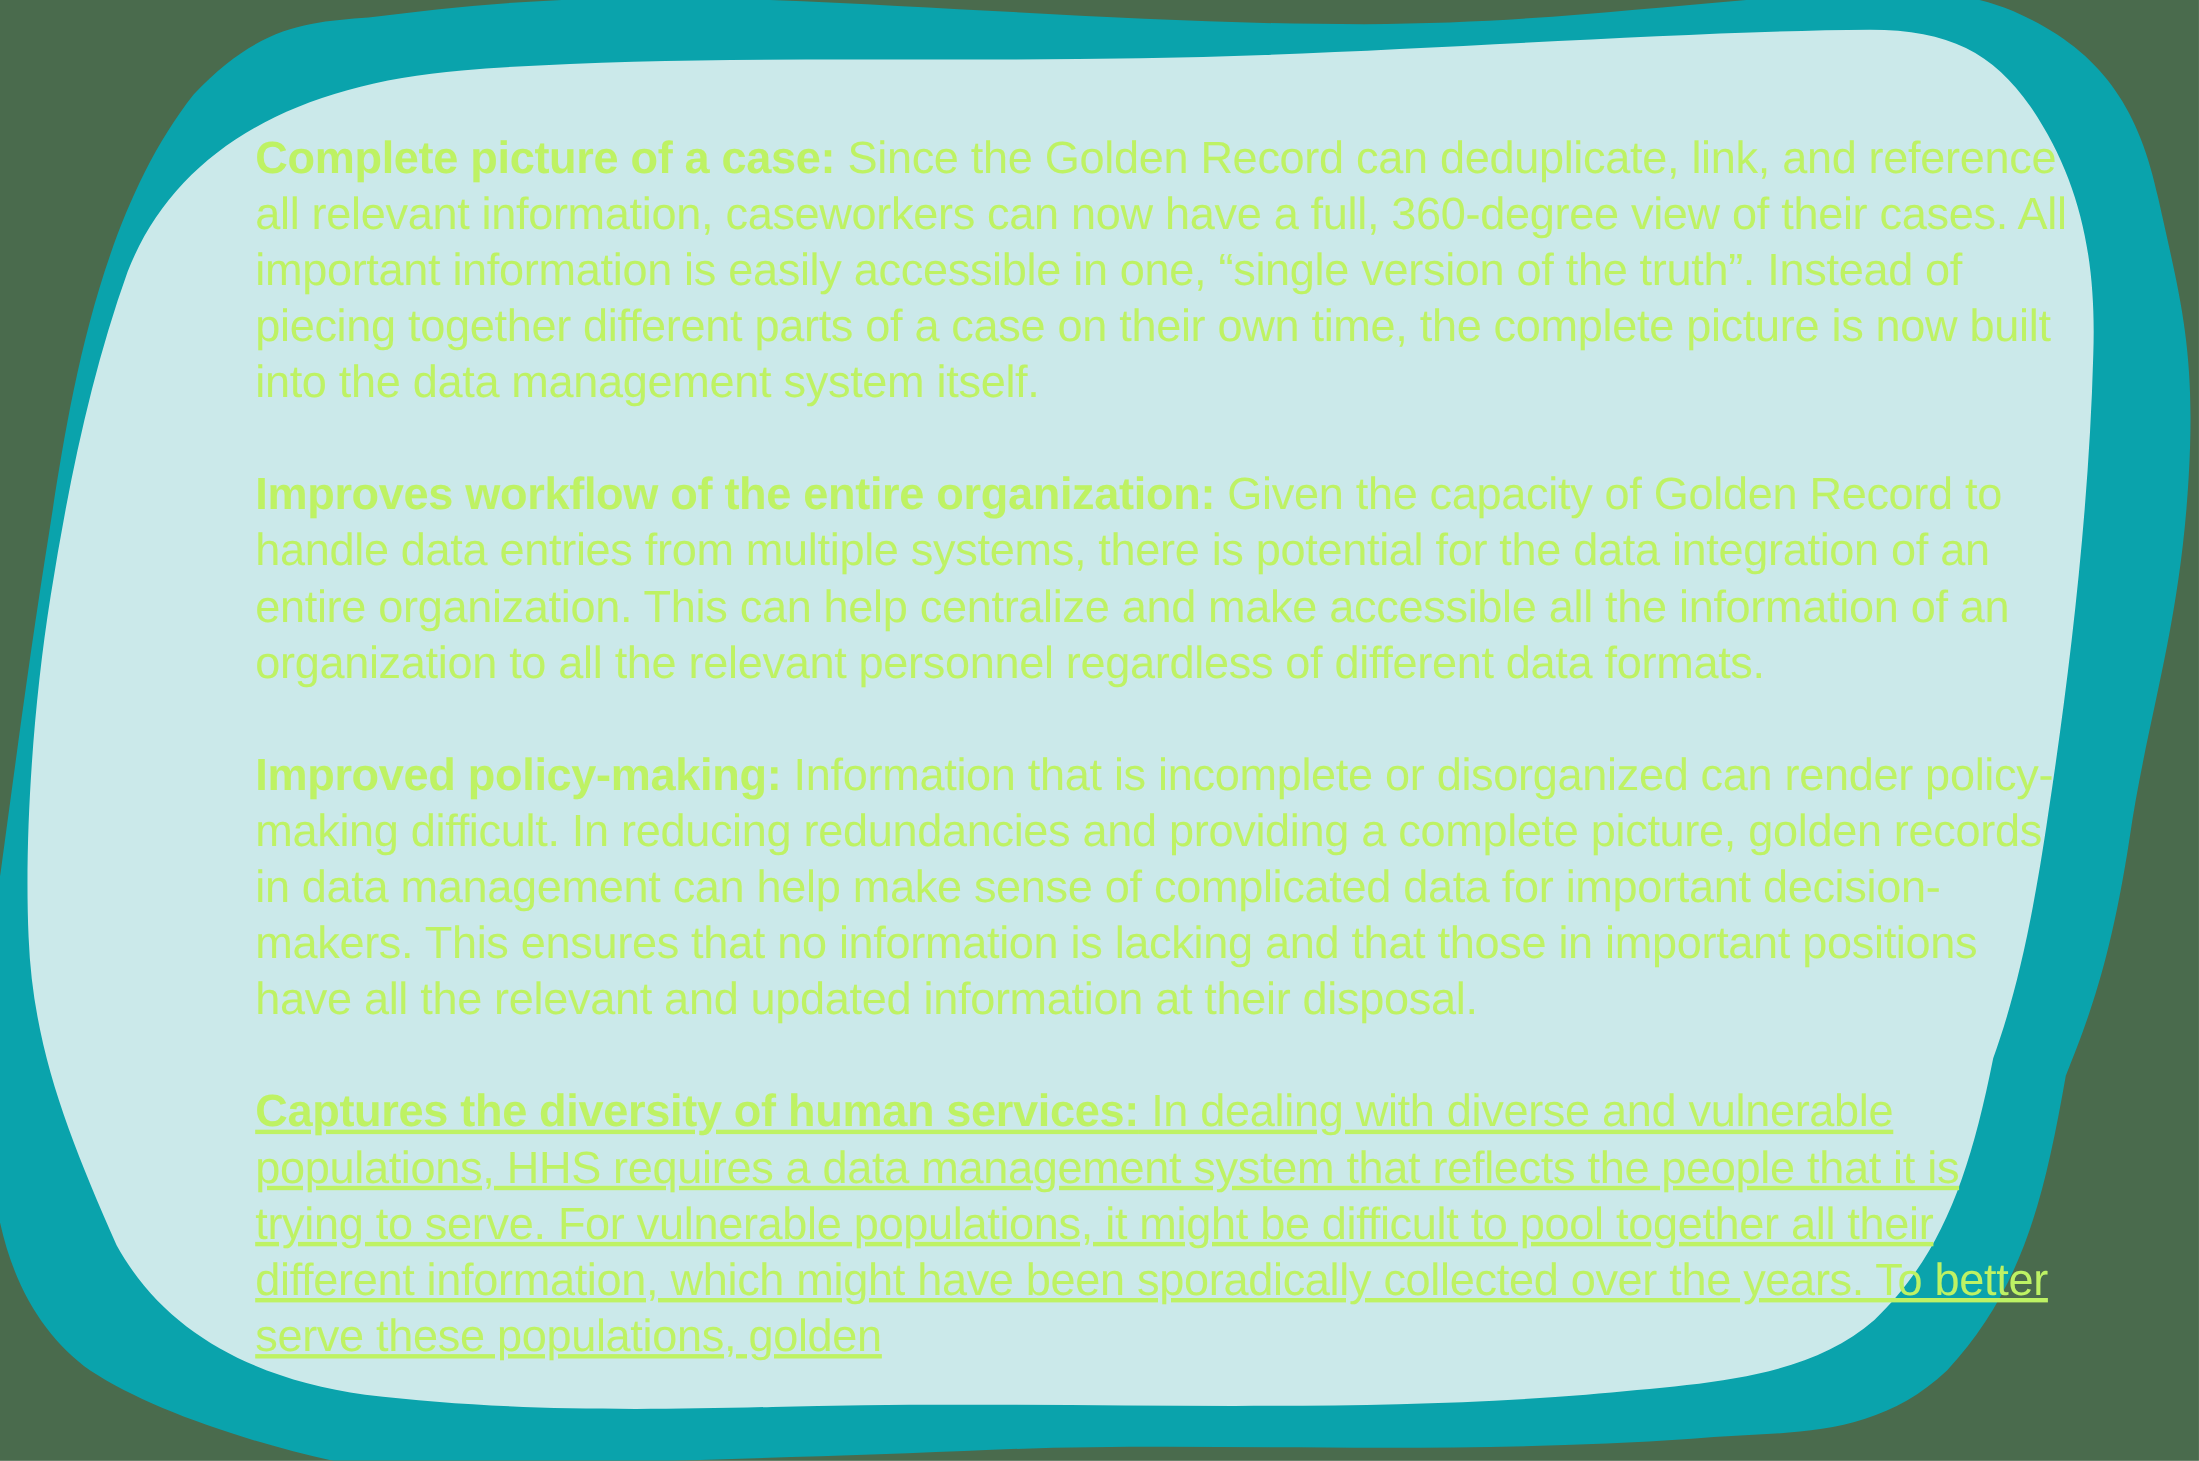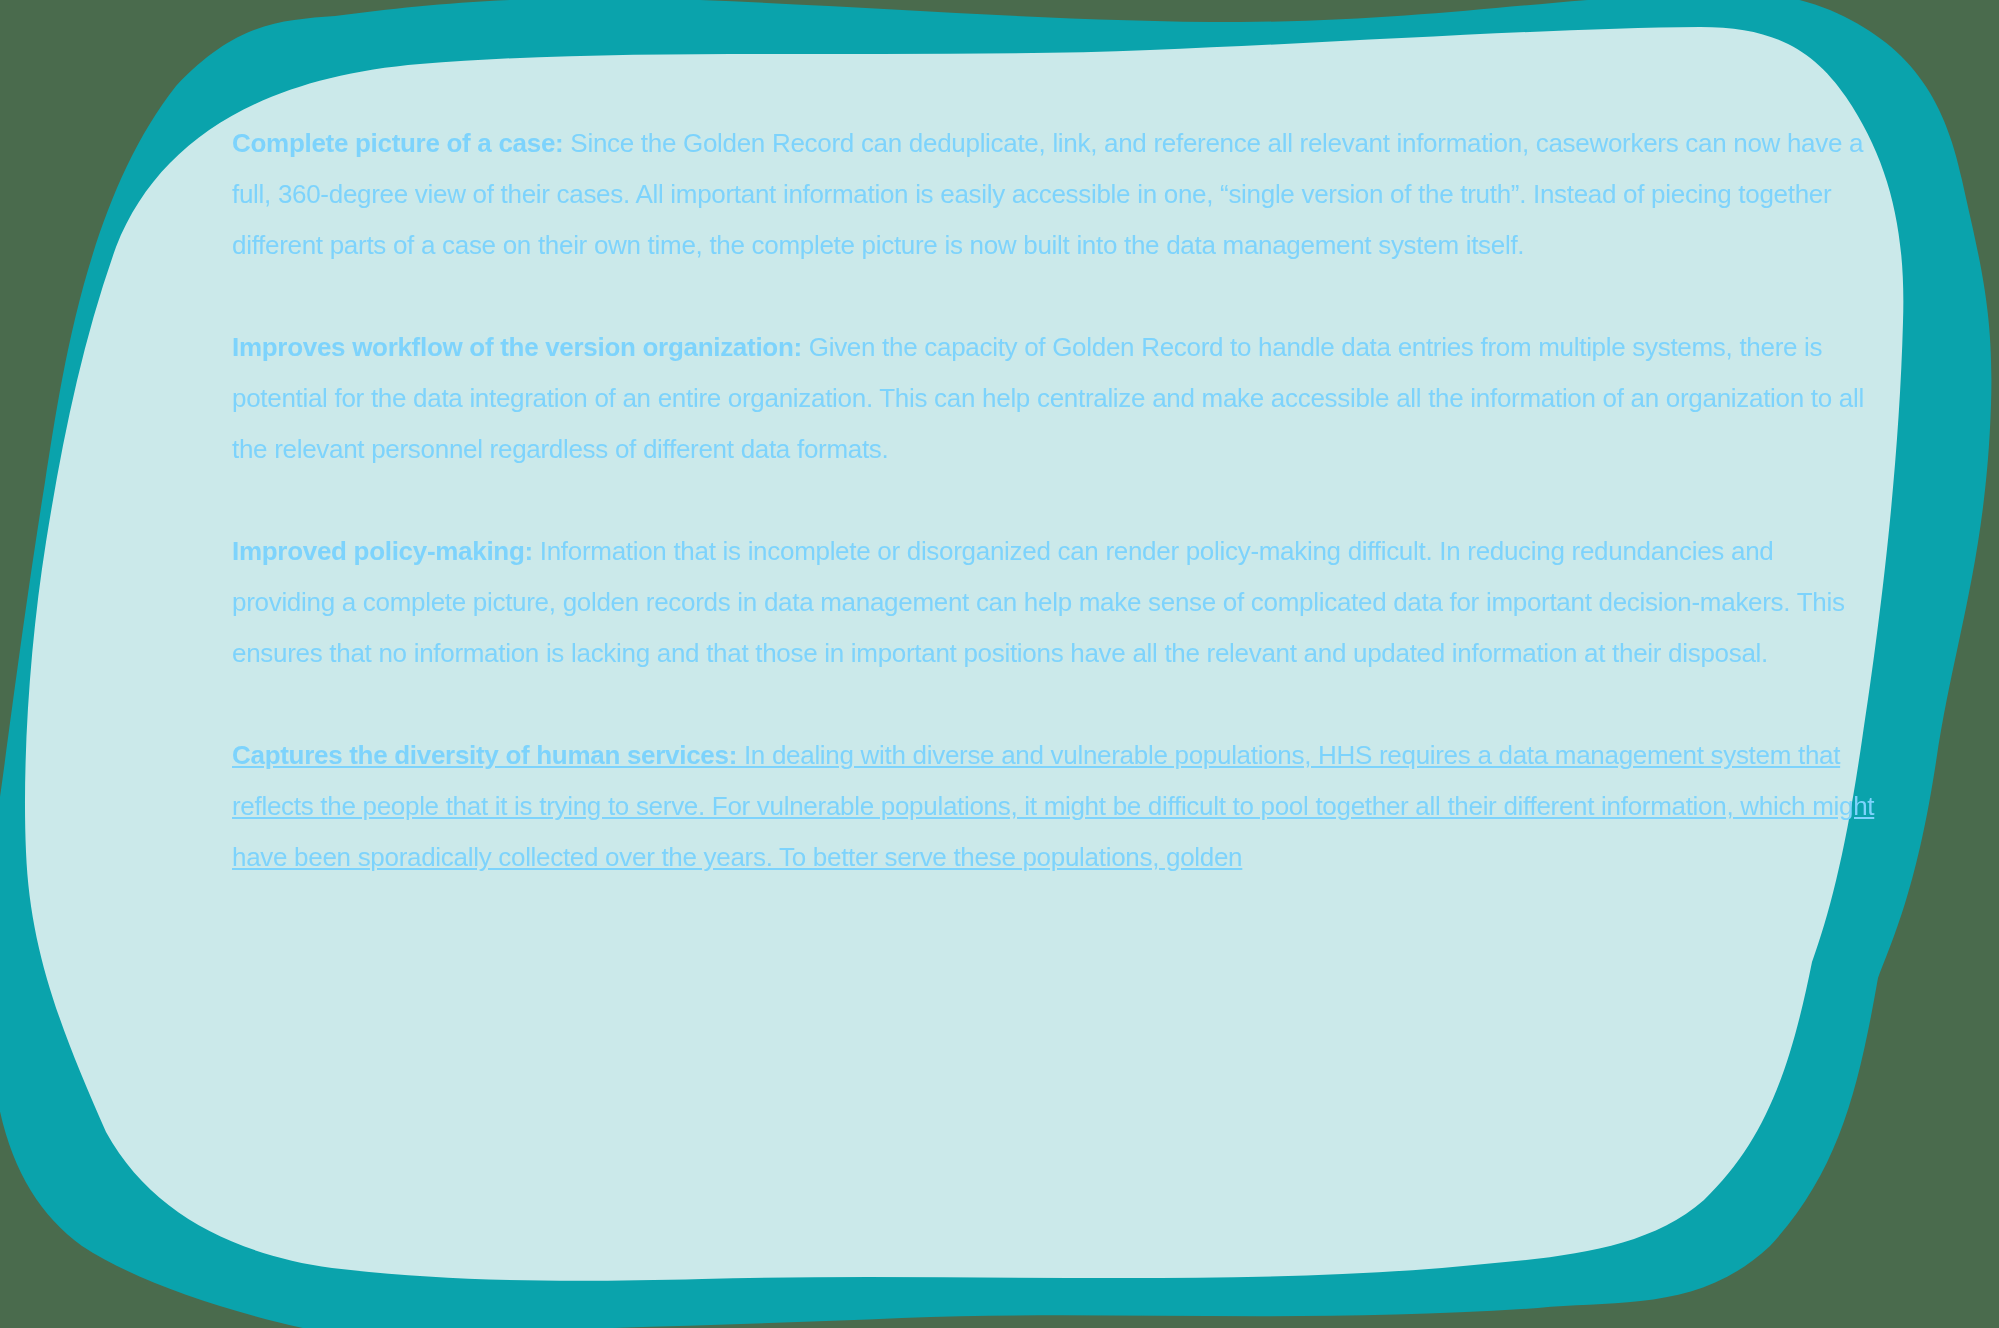--- a/index.html
+++ b/index.html
@@ -22,22 +22,22 @@
     top: 0;
     width: 1999px;
     height: 1328px;
     display: block;
   }
   .text-block {
     position: absolute;
     left: 232px;
     top: 118px;
     width: 1650px;
-    color: #7dd3fc;
-    font-size: 26px;
+    color: #bef264;
+    font-size: 41px;
     line-height: 51px;
     letter-spacing: -0.3px;
   }
   .text-block p {
     margin: 0 0 51px 0;
   }
   .text-block p:last-child {
     margin-bottom: 0;
     text-decoration: underline;
   }
@@ -87,21 +87,21 @@
              C 22,762 30,642 46,542
              C 62,442 82,342 116,247
              C 158,140 262,77 420,64 Z" fill="#CBE9EA"></path>
   </svg>
 
   <div class="text-block">
     <p>
       <strong>Complete picture of a case:</strong><span> Since the Golden Record can deduplicate, link, and reference all relevant information, caseworkers can now have a full, 360-degree view of their cases. All important information is easily accessible in one, “single version of the truth”. Instead of piecing together different parts of a case on their own time, the complete picture is now built into the data management system itself.</span>
     </p>
     <p>
-      <strong>Improves workflow of the version organization:</strong><span> Given the capacity of Golden Record to handle data entries from multiple systems, there is potential for the data integration of an entire organization. This can help centralize and make accessible all the information of an organization to all the relevant personnel regardless of different data formats.</span>
+      <strong>Improves workflow of the entire organization:</strong><span> Given the capacity of Golden Record to handle data entries from multiple systems, there is potential for the data integration of an entire organization. This can help centralize and make accessible all the information of an organization to all the relevant personnel regardless of different data formats.</span>
     </p>
     <p>
       <strong>Improved policy-making:</strong><span> Information that is incomplete or disorganized can render policy-making difficult. In reducing redundancies and providing a complete picture, golden records in data management can help make sense of complicated data for important decision-makers. This ensures that no information is lacking and that those in important positions have all the relevant and updated information at their disposal.</span>
     </p>
     <p>
       <strong>Captures the diversity of human services:</strong><span> In dealing with diverse and vulnerable populations, HHS requires a data management system that reflects the people that it is trying to serve. For vulnerable populations, it might be difficult to pool together all their different information, which might have been sporadically collected over the years. To better serve these populations, golden</span>
     </p>
   </div>
 
 </div>

